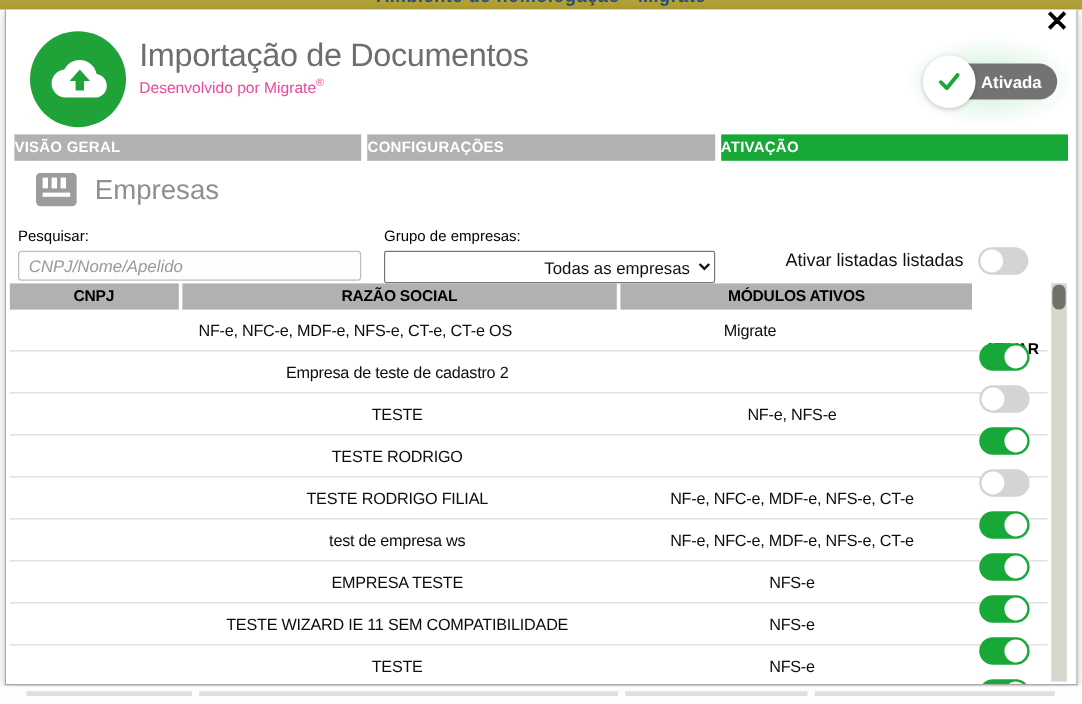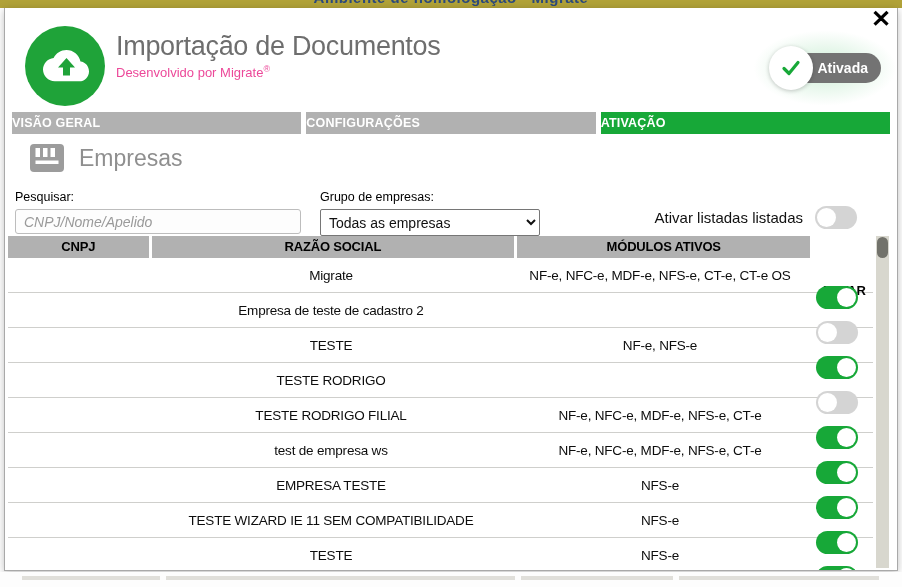--- a/index.html
+++ b/index.html
@@ -93,23 +93,24 @@
   .filter-label { font-size:12.5px; color:#000; margin-bottom:5px; }
   .search-group { position:absolute; left:10px; top:182px; }
   .search-input {
     width:286px; height:25px; border:1px solid #bdbdbd; border-radius:3px;
     padding:0 8px; font-size:14px; font-style:italic; color:#555;
     font-family:"Liberation Sans", sans-serif; background:#fdfdfd;
   }
   .search-input::placeholder { color:#9a9a9a; font-style:italic; }
   .group-group { position:absolute; left:315px; top:182px; }
   .group-select {
-    width:220px; height:27px; border:1px solid #767676; border-radius:2px;
+    width:276px; height:27px; border:1px solid #767676; border-radius:2px;
     font-size:14px; color:#111; padding:0 4px; background:#fff;
     font-family:"Liberation Sans", sans-serif;
+    text-align:right;
   }
   .listed-group {
     position:absolute; right:40px; top:198px;
     display:flex; align-items:center; gap:12px;
   }
   .listed-label { font-size:15px; color:#111; }
 
   
   .toggle { width:42px; height:23px; border-radius:12px; position:relative; display:inline-block; cursor:pointer; flex:none; }
   .toggle .knob { position:absolute; top:2px; width:19px; height:19px; border-radius:50%; background:#fff; }
@@ -221,22 +222,22 @@
   <div class="table">
     <div class="thead">
       <div class="th c-cnpj">CNPJ</div>
       <div class="th c-razao">RAZÃO SOCIAL</div>
       <div class="th c-mod">MÓDULOS ATIVOS</div>
       <div class="th c-ativar">ATIVAR</div>
     </div>
     <div id="table-body">
         <div class="trow">
           <div class="td c-cnpj"></div>
+          <div class="td c-mod">NF-e, NFC-e, MDF-e, NFS-e, CT-e, CT-e OS</div>
           <div class="td c-razao">Migrate</div>
-          <div class="td c-mod">NF-e, NFC-e, MDF-e, NFS-e, CT-e, CT-e OS</div>
           <div class="td c-ativar">
             <div class="toggle on">
               <div class="knob"></div>
             </div>
           </div>
         </div>
         <div class="trow">
           <div class="td c-cnpj"></div>
           <div class="td c-razao">Empresa de teste de cadastro 2</div>
           <div class="td c-mod"></div>

